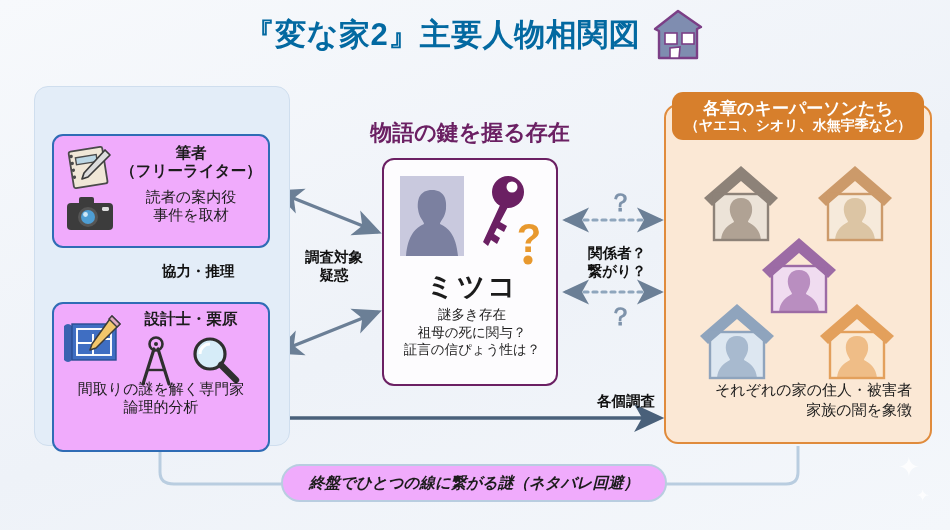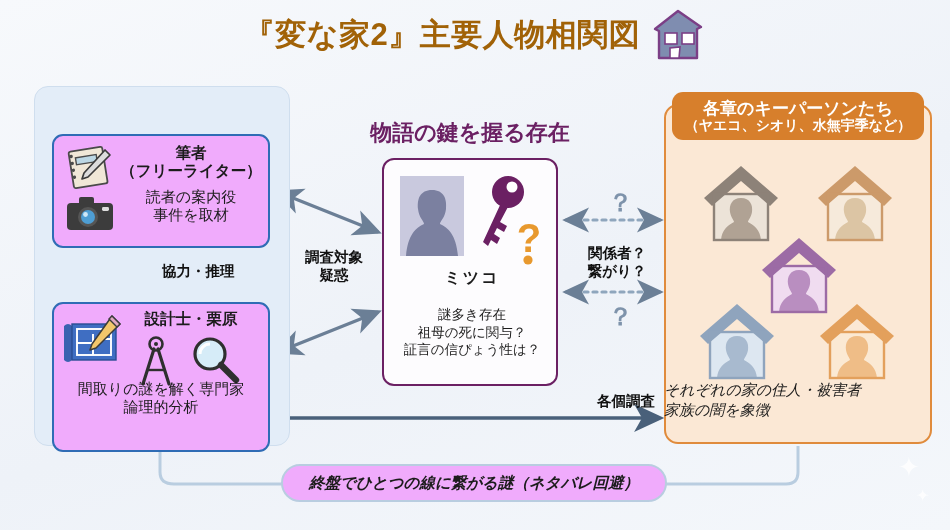--- a/index.html
+++ b/index.html
@@ -8,21 +8,21 @@
     background:linear-gradient(160deg,#f7f9fc 0%,#eef2f8 55%,#f4f7fb 100%);
     font-family:"Liberation Sans","DejaVu Sans",sans-serif;
     color:#1c1c1c;position:relative;
   }
   #stage{position:absolute;inset:0;}
   .abs{position:absolute;}
 
   
   #title-row{position:absolute;left:0;top:8px;width:950px;display:flex;
     align-items:center;justify-content:center;gap:10px;}
-  #title-text{font-size:31px;font-weight:bold;letter-spacing:.5px;color:#a16207;
+  #title-text{font-size:31px;font-weight:bold;letter-spacing:.5px;color:#0369a1;
     white-space:nowrap;}
   #title-house{width:56px;height:54px;flex:0 0 auto;}
 
   
   .panel{position:absolute;border-radius:14px;}
   #left-panel{left:34px;top:86px;width:254px;height:358px;
     background:#e3edf8;border:1px solid #cfdeee;}
   #left-panel-title{position:absolute;left:34px;top:93px;width:254px;
     text-align:center;font-size:18px;font-weight:bold;color:#14335b;}
   #left-panel-title .sub{font-size:14.5px;}
@@ -32,33 +32,33 @@
   #writer-box{left:52px;top:134px;width:218px;height:114px;}
   #kurihara-box{left:52px;top:302px;width:218px;height:150px;}
   .subbox .name{font-size:15.5px;font-weight:bold;text-align:center;line-height:1.18;}
   .subbox .desc{font-size:15px;text-align:center;line-height:1.22;}
 
   
   #center-title{position:absolute;left:330px;top:118px;width:280px;text-align:center;
     font-size:22px;font-weight:bold;color:#6b2063;}
   #mitsuko-box{position:absolute;left:382px;top:158px;width:176px;height:228px;
     background:#fdfcfe;border:2px solid #6b2063;border-radius:12px;box-sizing:border-box;}
-  #mitsuko-name{font-size:16px;font-weight:bold;text-align:center;letter-spacing:2px;}
+  #mitsuko-name{font-size:28px;font-weight:bold;text-align:center;letter-spacing:2px;}
   #mitsuko-desc{font-size:13.5px;text-align:center;line-height:1.3;}
 
   
   #right-panel{left:664px;top:104px;width:268px;height:340px;
     background:#fbe8d5;border:2px solid #e08b3c;border-radius:14px;box-sizing:border-box;}
   #right-header{position:absolute;left:672px;top:92px;width:252px;height:48px;
     background:#d77f2c;border-radius:11px;color:#fff;display:flex;flex-direction:column;
     align-items:center;justify-content:center;line-height:1.12;box-sizing:border-box;}
   #right-header .h1{font-size:17px;font-weight:bold;}
   #right-header .h2{font-size:14px;font-weight:bold;}
-  #right-desc{position:absolute;left:664px;top:380px;width:248px;text-align:left;
-    font-size:15px;line-height:1.3;font-style:italic;}
+  #right-desc{position:absolute;left:664px;top:380px;width:248px;text-align:right;
+    font-size:15px;line-height:1.3;}
 
   
   .conn-label{position:absolute;font-size:14.5px;font-weight:bold;text-align:center;
     line-height:1.25;color:#111;}
 
   
   #bottom-pill{position:absolute;left:281px;top:464px;width:386px;height:38px;
     background:#f0abfc;border:2px solid #b9cde0;border-radius:19px;
     display:flex;align-items:center;justify-content:center;box-sizing:border-box;font-style:italic;}
   #bottom-pill span{font-size:15.5px;font-weight:bold;}

